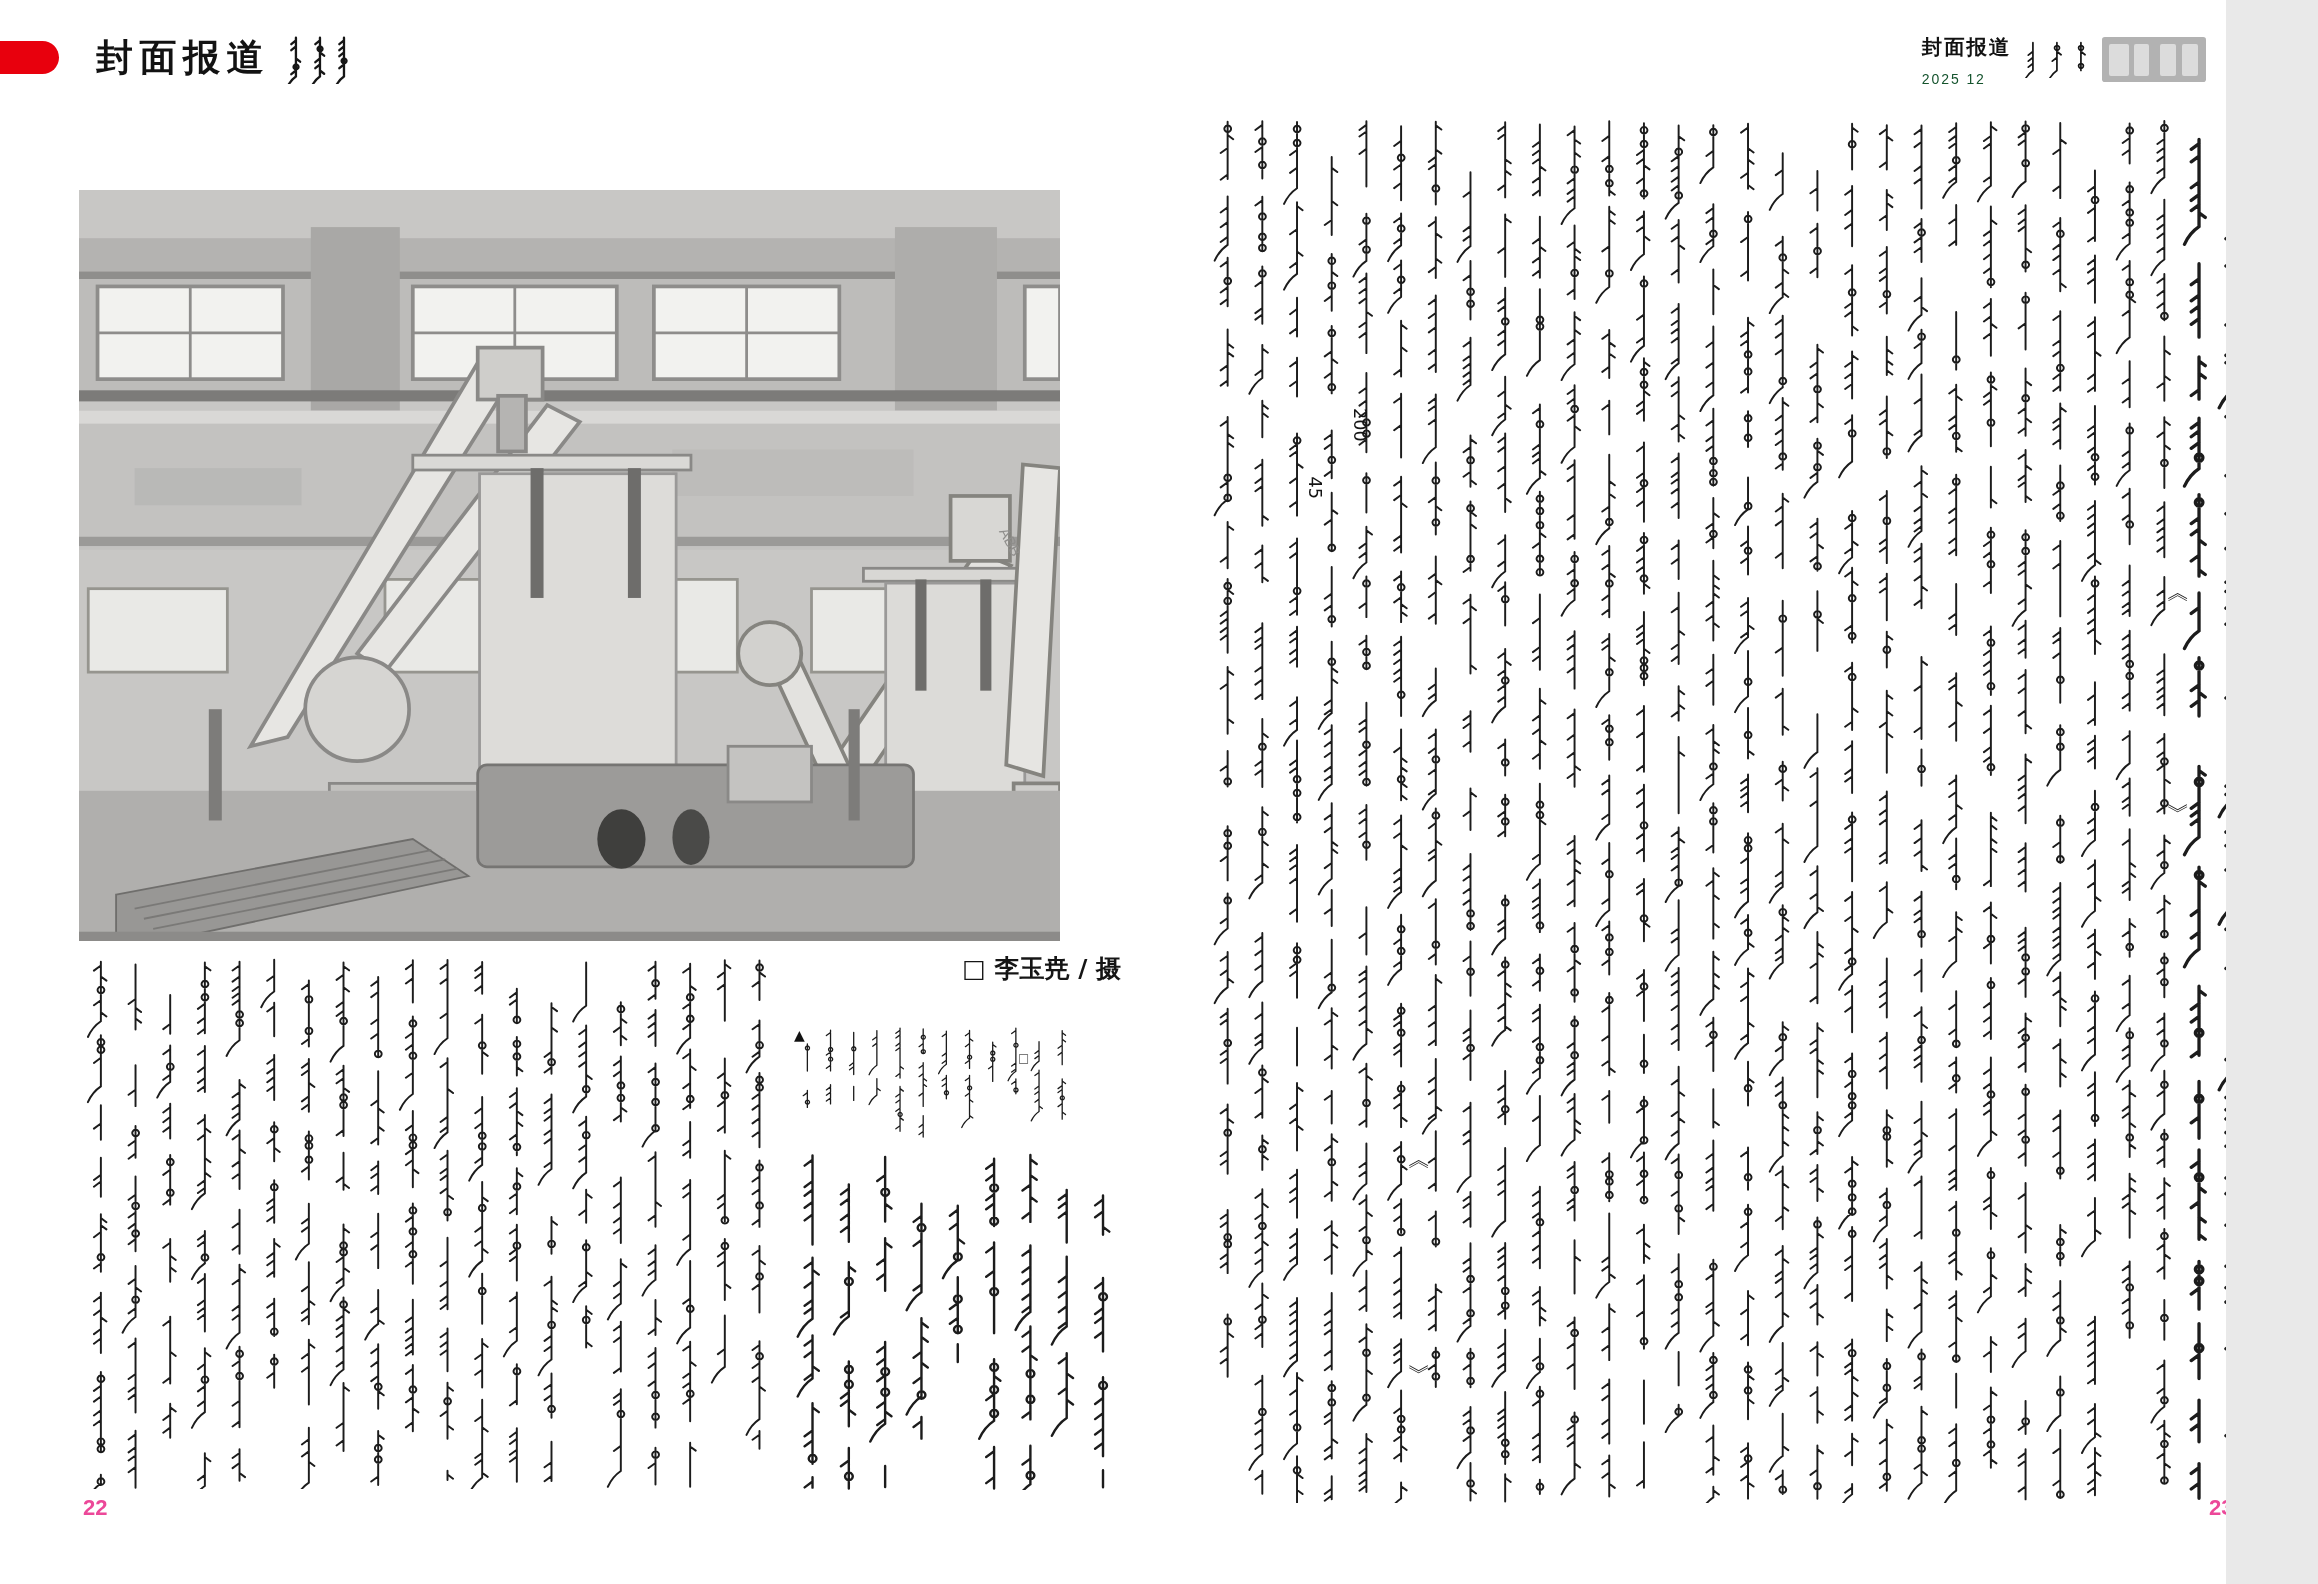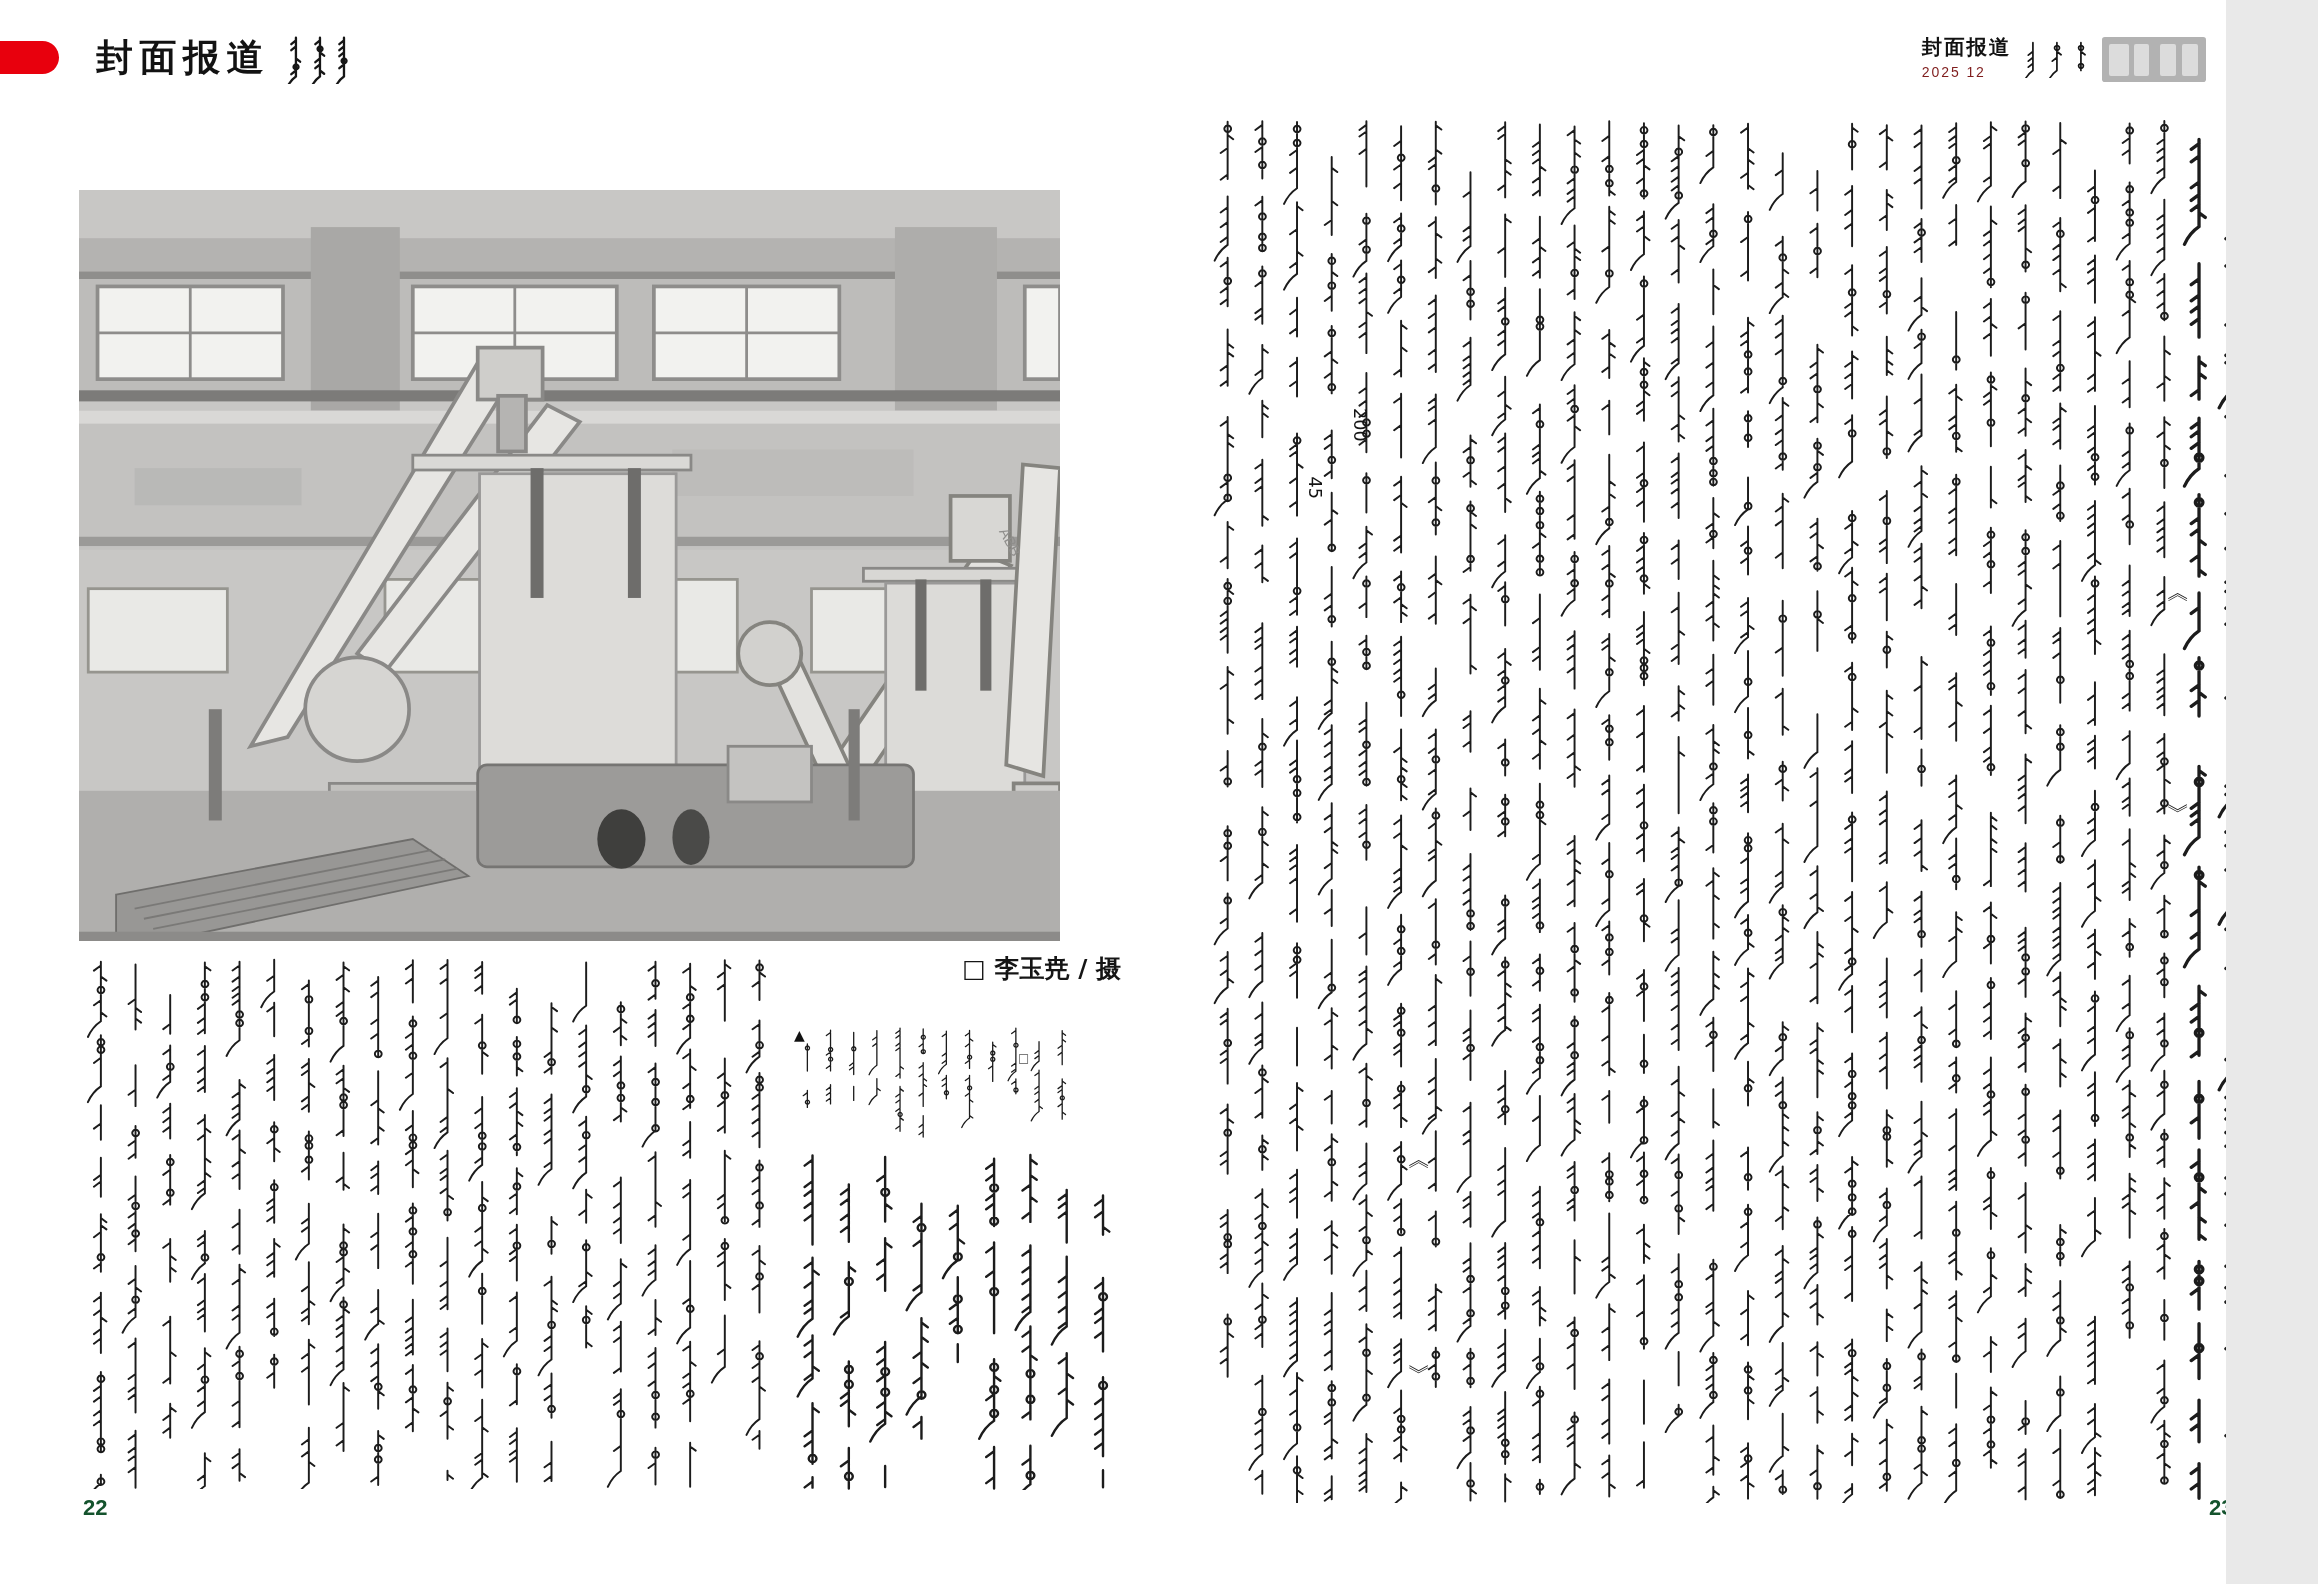--- a/index.html
+++ b/index.html
@@ -6,41 +6,41 @@
   #spread{position:relative;width:2226px;height:1584px;background:#ffffff;overflow:hidden;
           font-family:"Liberation Sans",sans-serif;color:#1a1a1a;}
   
   .accent-pill{position:absolute;left:0;top:41px;width:59px;height:33px;background:#e8000d;
                border-radius:0 16.7px 16.7px 0;}
   .hdr-left{position:absolute;left:96px;top:32px;display:flex;align-items:center;gap:13px;}
   .hdr-left .cn{font-family:"DejaVu Serif","Liberation Serif",serif;font-size:37px;font-weight:700;
                 letter-spacing:6.5px;color:#121212;}
   .hdr-right{position:absolute;right:20.4px;top:37px;display:flex;align-items:flex-start;gap:9.3px;}
   .hdr-right .cn{font-size:20.4px;font-weight:700;color:#121212;letter-spacing:1.9px;line-height:1;}
-  .hdr-right .issue{font-size:14px;color:#7f1d1d;margin-top:7px;letter-spacing:1.9px;}
+  .hdr-right .issue{font-size:14px;color:#14532d;margin-top:14px;letter-spacing:1.9px;}
   .logo{width:104px;height:45px;background:#b2b2b2;border-radius:2.8px;position:relative;}
   .logo i{position:absolute;background:#dcdcdc;border-radius:1.9px;}
   .logo i:nth-child(1){left:7.4px;top:6.5px;width:20.4px;height:32px;}
   .logo i:nth-child(2){left:32px;top:6.5px;width:15px;height:32px;}
   .logo i:nth-child(3){left:58px;top:6.5px;width:16.7px;height:32px;}
   .logo i:nth-child(4){left:80px;top:6.5px;width:16.7px;height:32px;}
   
   .photo{position:absolute;left:79px;top:190px;width:981px;height:751px;background:#c8c7c5;}
   
   .caption-cn{position:absolute;left:794px;top:952px;width:327px;
               font-family:"DejaVu Serif","Liberation Serif",serif;
               font-size:25px;line-height:1.38;color:#151515;text-align:justify;}
   .caption-cn .credit{float:right;font-weight:700;}
   
   .mnblock{position:absolute;}
   .mnblock svg{display:block;}
   #marks-layer span{position:absolute;display:block;line-height:1;color:#141414;
                     font-family:"DejaVu Sans",sans-serif;}
   
-  .pageno{position:absolute;font-size:22px;font-weight:700;color:#14532d;}
+  .pageno{position:absolute;font-size:22px;font-weight:700;color:#ec4899;}
   .pageno.left{left:83px;top:1495px;}
   .pageno.right{left:2209px;top:1495px;}
 </style>
 </head>
 <body>
 
 <div id="spread">
 
   <div class="accent-pill"></div>
   <div class="hdr-left">

